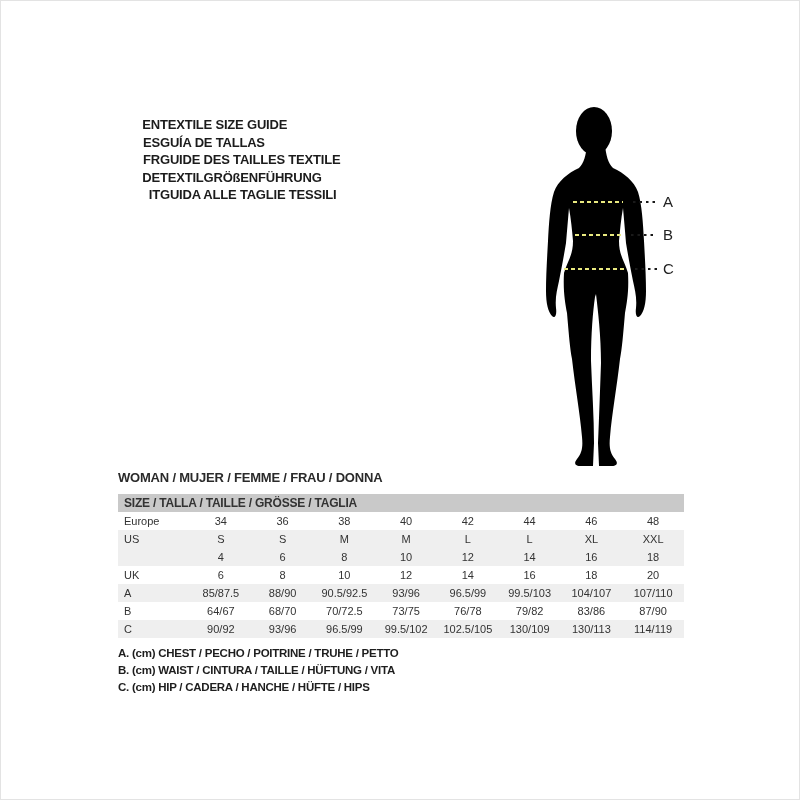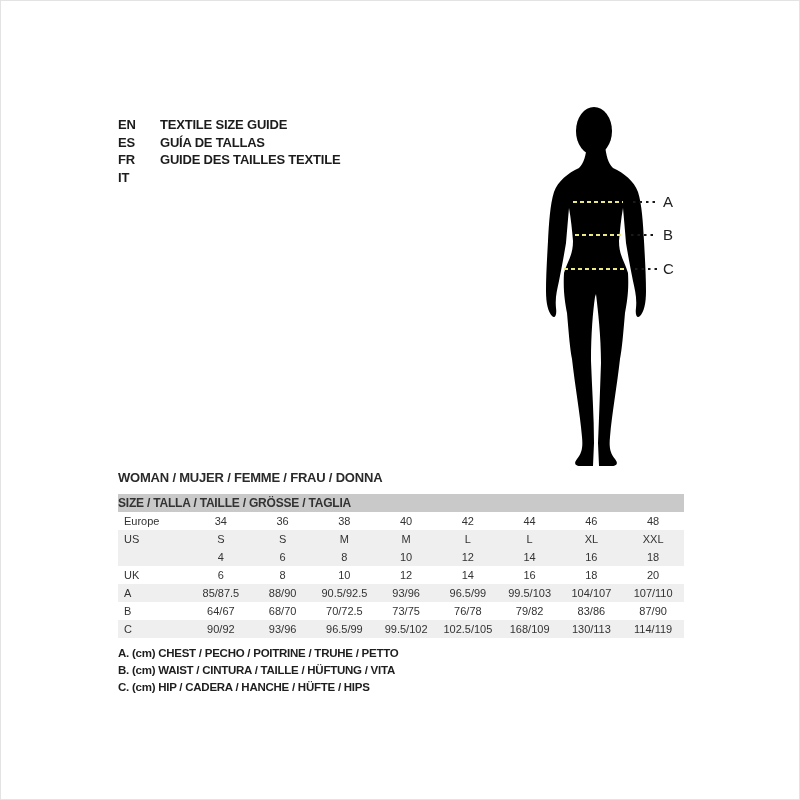--- a/index.html
+++ b/index.html
@@ -4,28 +4,28 @@
 <style>
   html,body{margin:0;padding:0;background:#fff;}
   .page{
     position:relative;width:800px;height:800px;box-sizing:border-box;
     background:#ffffff;border:1px solid #e3e3e3;overflow:hidden;
     font-family:"Liberation Sans", sans-serif;color:#222;
   }
   
   .lang-block{position:absolute;left:117px;top:115px;}
   .lang-row{display:flex;line-height:17.6px;font-size:13px;font-weight:700;letter-spacing:-0.2px;color:#1c1c1c;}
-  .lang-code{width:42px;flex:0 0 42px;}
+  .lang-code{width:42px;flex:0 0 42px;text-align:right;}
   
   .figure-svg{position:absolute;left:520px;top:100px;}
   
   .group-title{position:absolute;left:117px;top:469px;font-size:13px;font-weight:700;letter-spacing:-0.2px;color:#2a2a2a;}
   
   .size-table{position:absolute;left:117px;top:493px;width:566px;}
-  .t-header{height:18px;display:flex;align-items:center;box-sizing:border-box;
+  .t-header{height:18px;display:flex;align-items:center;padding-left:6px;box-sizing:border-box;
     font-size:12px;font-weight:700;letter-spacing:-0.2px;color:#333;background:#c9c9c9;}
   .t-row{display:flex;height:18px;align-items:center;font-size:11px;color:#333;}
   .t-row.striped{background:#efefef;}
   .t-label{width:72px;flex:0 0 72px;padding-left:6px;box-sizing:border-box;text-align:left;}
   .t-cell{flex:1;text-align:center;}
   
   .notes-block{position:absolute;left:117px;top:644px;}
   .note-line{line-height:16.8px;font-size:11.5px;font-weight:700;letter-spacing:-0.25px;color:#1e1e1e;}
 </style>
 </head>
@@ -43,23 +43,28 @@
       <div class="lang-row">
         <span class="lang-code">ES</span>
         <span class="lang-text">GUÍA DE TALLAS</span>
       </div>
 
       <div class="lang-row">
         <span class="lang-code">FR</span>
         <span class="lang-text">GUIDE DES TAILLES TEXTILE</span>
       </div>
 
+      <div class="lang-row">
+        <span class="lang-code">DE</span>
+        <span class="lang-text">TEXTILGRÖßENFÜHRUNG</span>
+      </div>
 
       <div class="lang-row">
         <span class="lang-code">IT</span>
+        <span class="lang-text">GUIDA ALLE TAGLIE TESSILI</span>
       </div>
     </div>
 
   <svg class="figure-svg" width="170" height="375" viewBox="0 0 170 375">
     <ellipse cx="73" cy="30" rx="18" ry="24" fill="#000000"></ellipse>
     <path fill="#000000" d="
       M66,44
       C65,54 63,62 58,67
       C47,72 37,80 33,91
       C29,104 28,122 27,140
@@ -184,21 +189,21 @@
           <div class="t-cell">83/86</div>
           <div class="t-cell">87/90</div>
         </div>
         <div class="t-row striped" style="background: rgb(239, 239, 239);">
           <div class="t-label">C</div>
           <div class="t-cell">90/92</div>
           <div class="t-cell">93/96</div>
           <div class="t-cell">96.5/99</div>
           <div class="t-cell">99.5/102</div>
           <div class="t-cell">102.5/105</div>
-          <div class="t-cell">168/109</div>
+          <div class="t-cell">130/109</div>
           <div class="t-cell">130/113</div>
           <div class="t-cell">114/119</div>
         </div>
       </div>
   </div>
 
   <div class="notes-block">
 
       <div class="note-line">A. (cm) CHEST / PECHO / POITRINE / TRUHE / PETTO</div>
 

